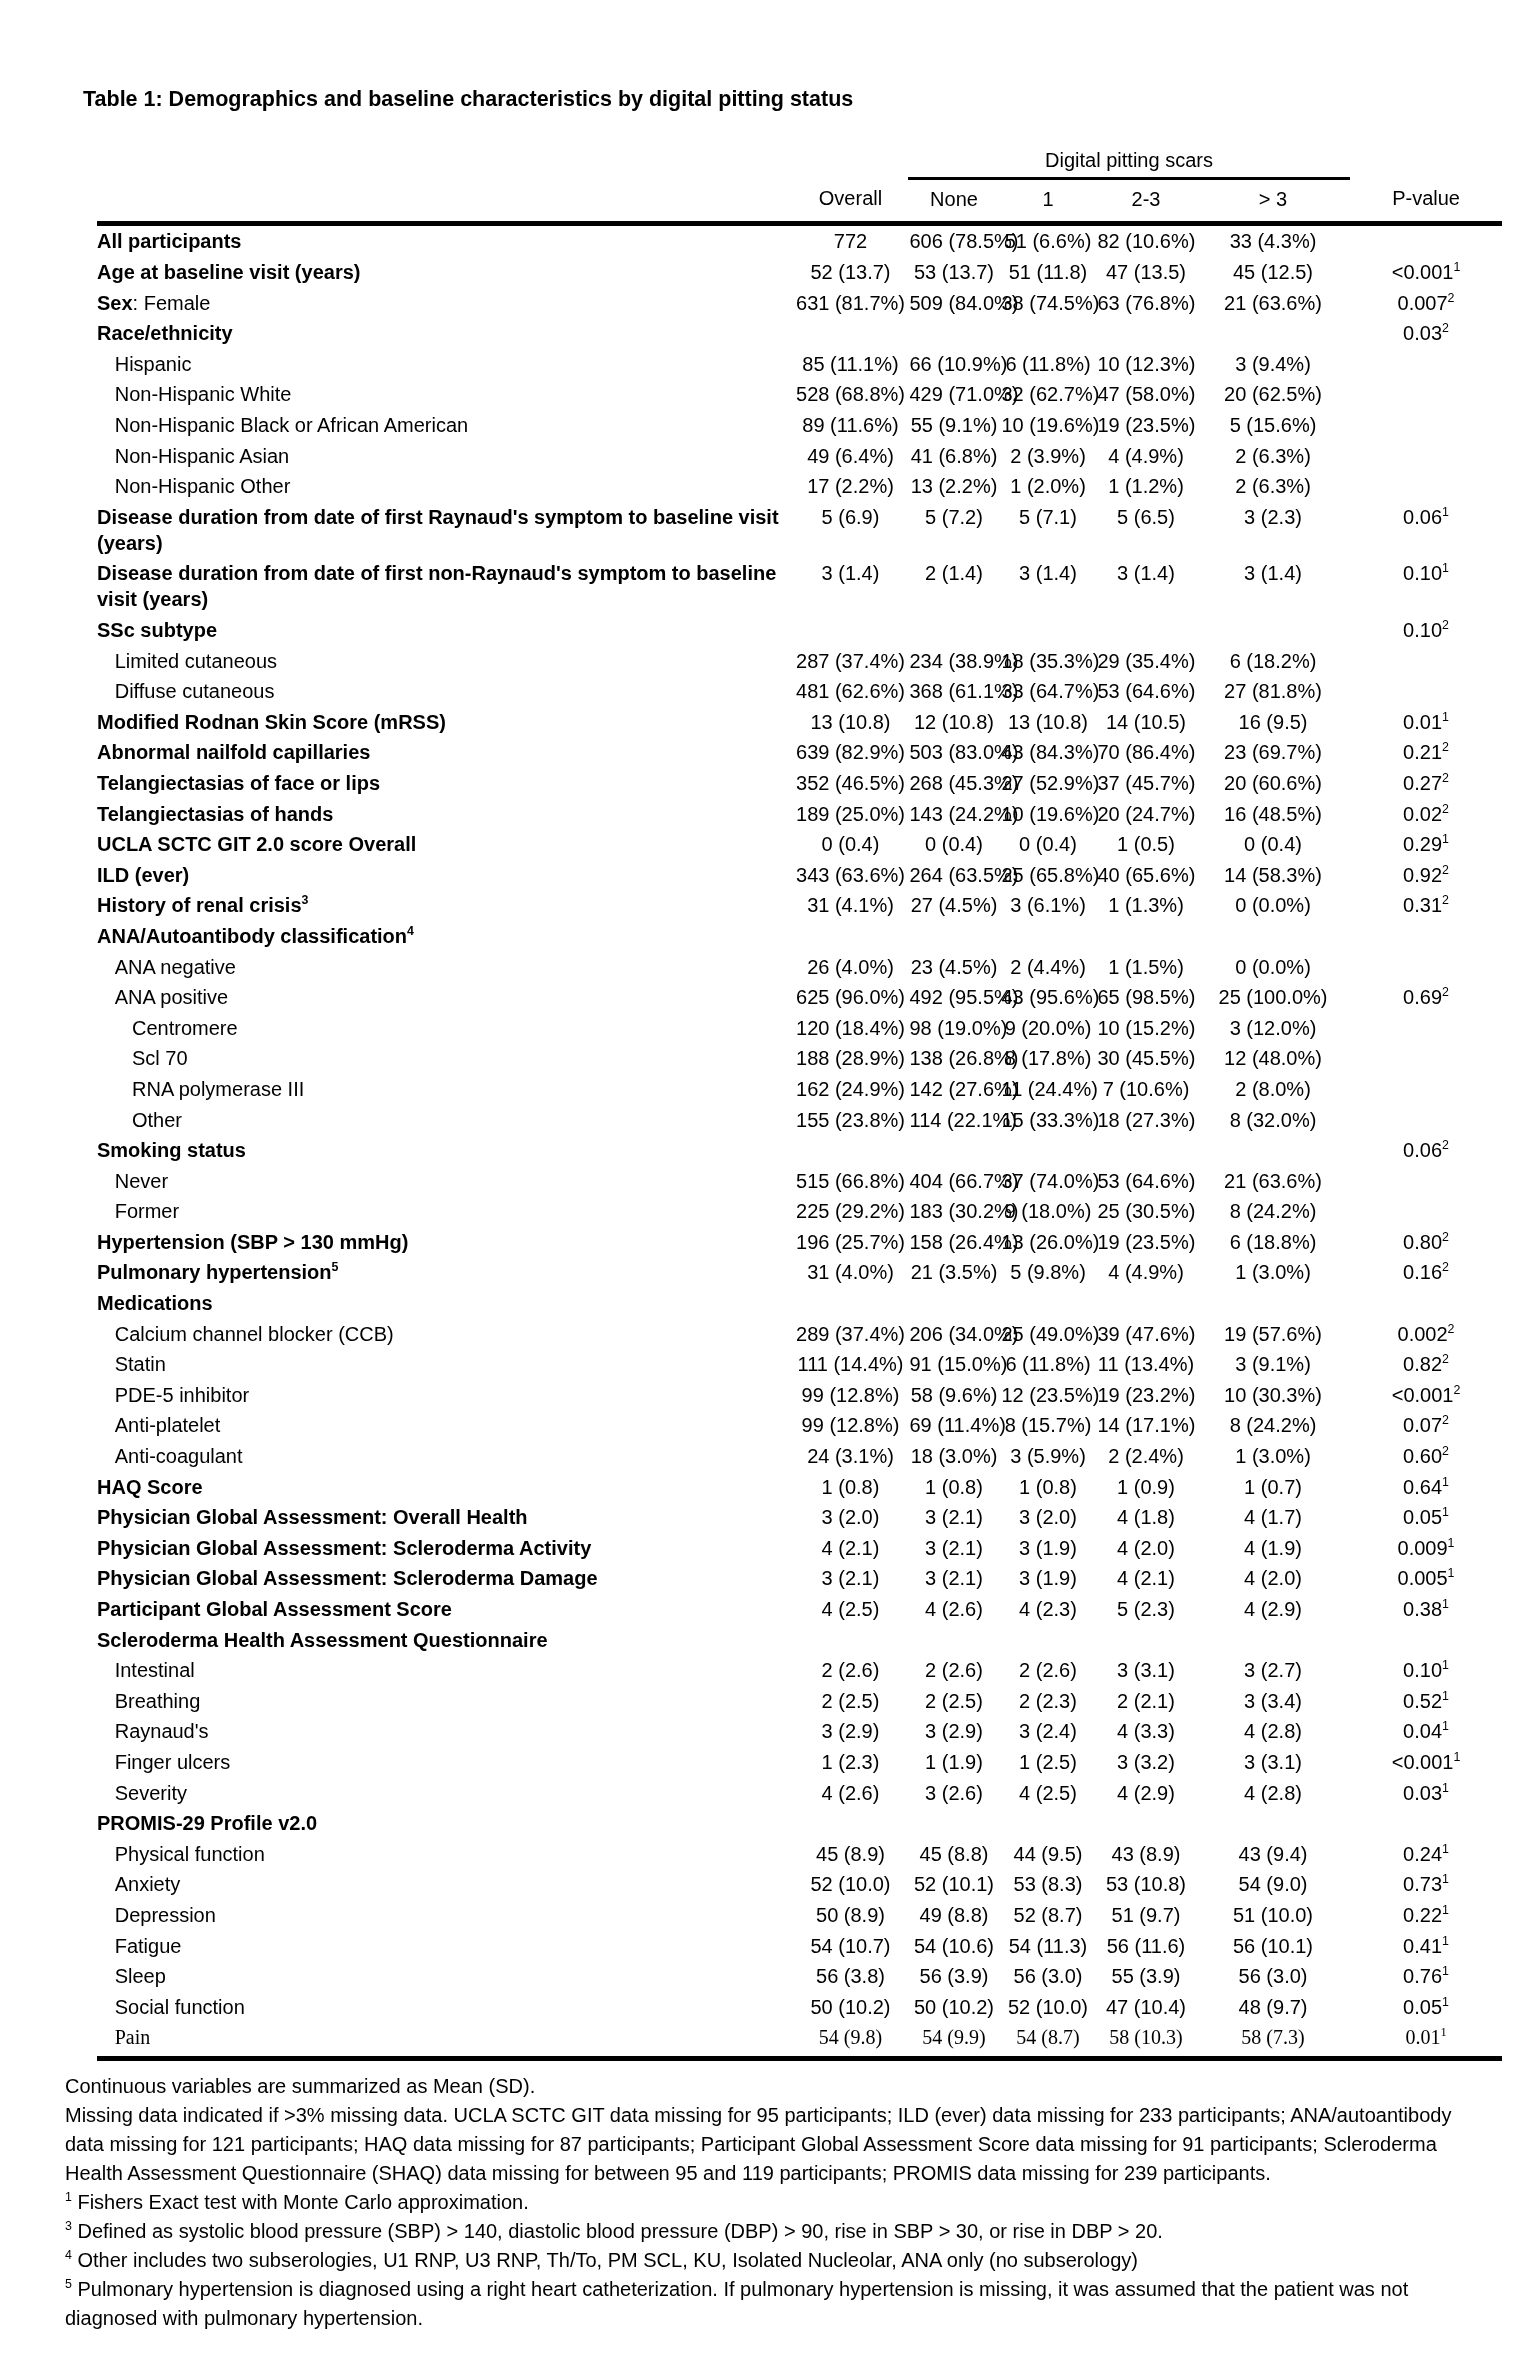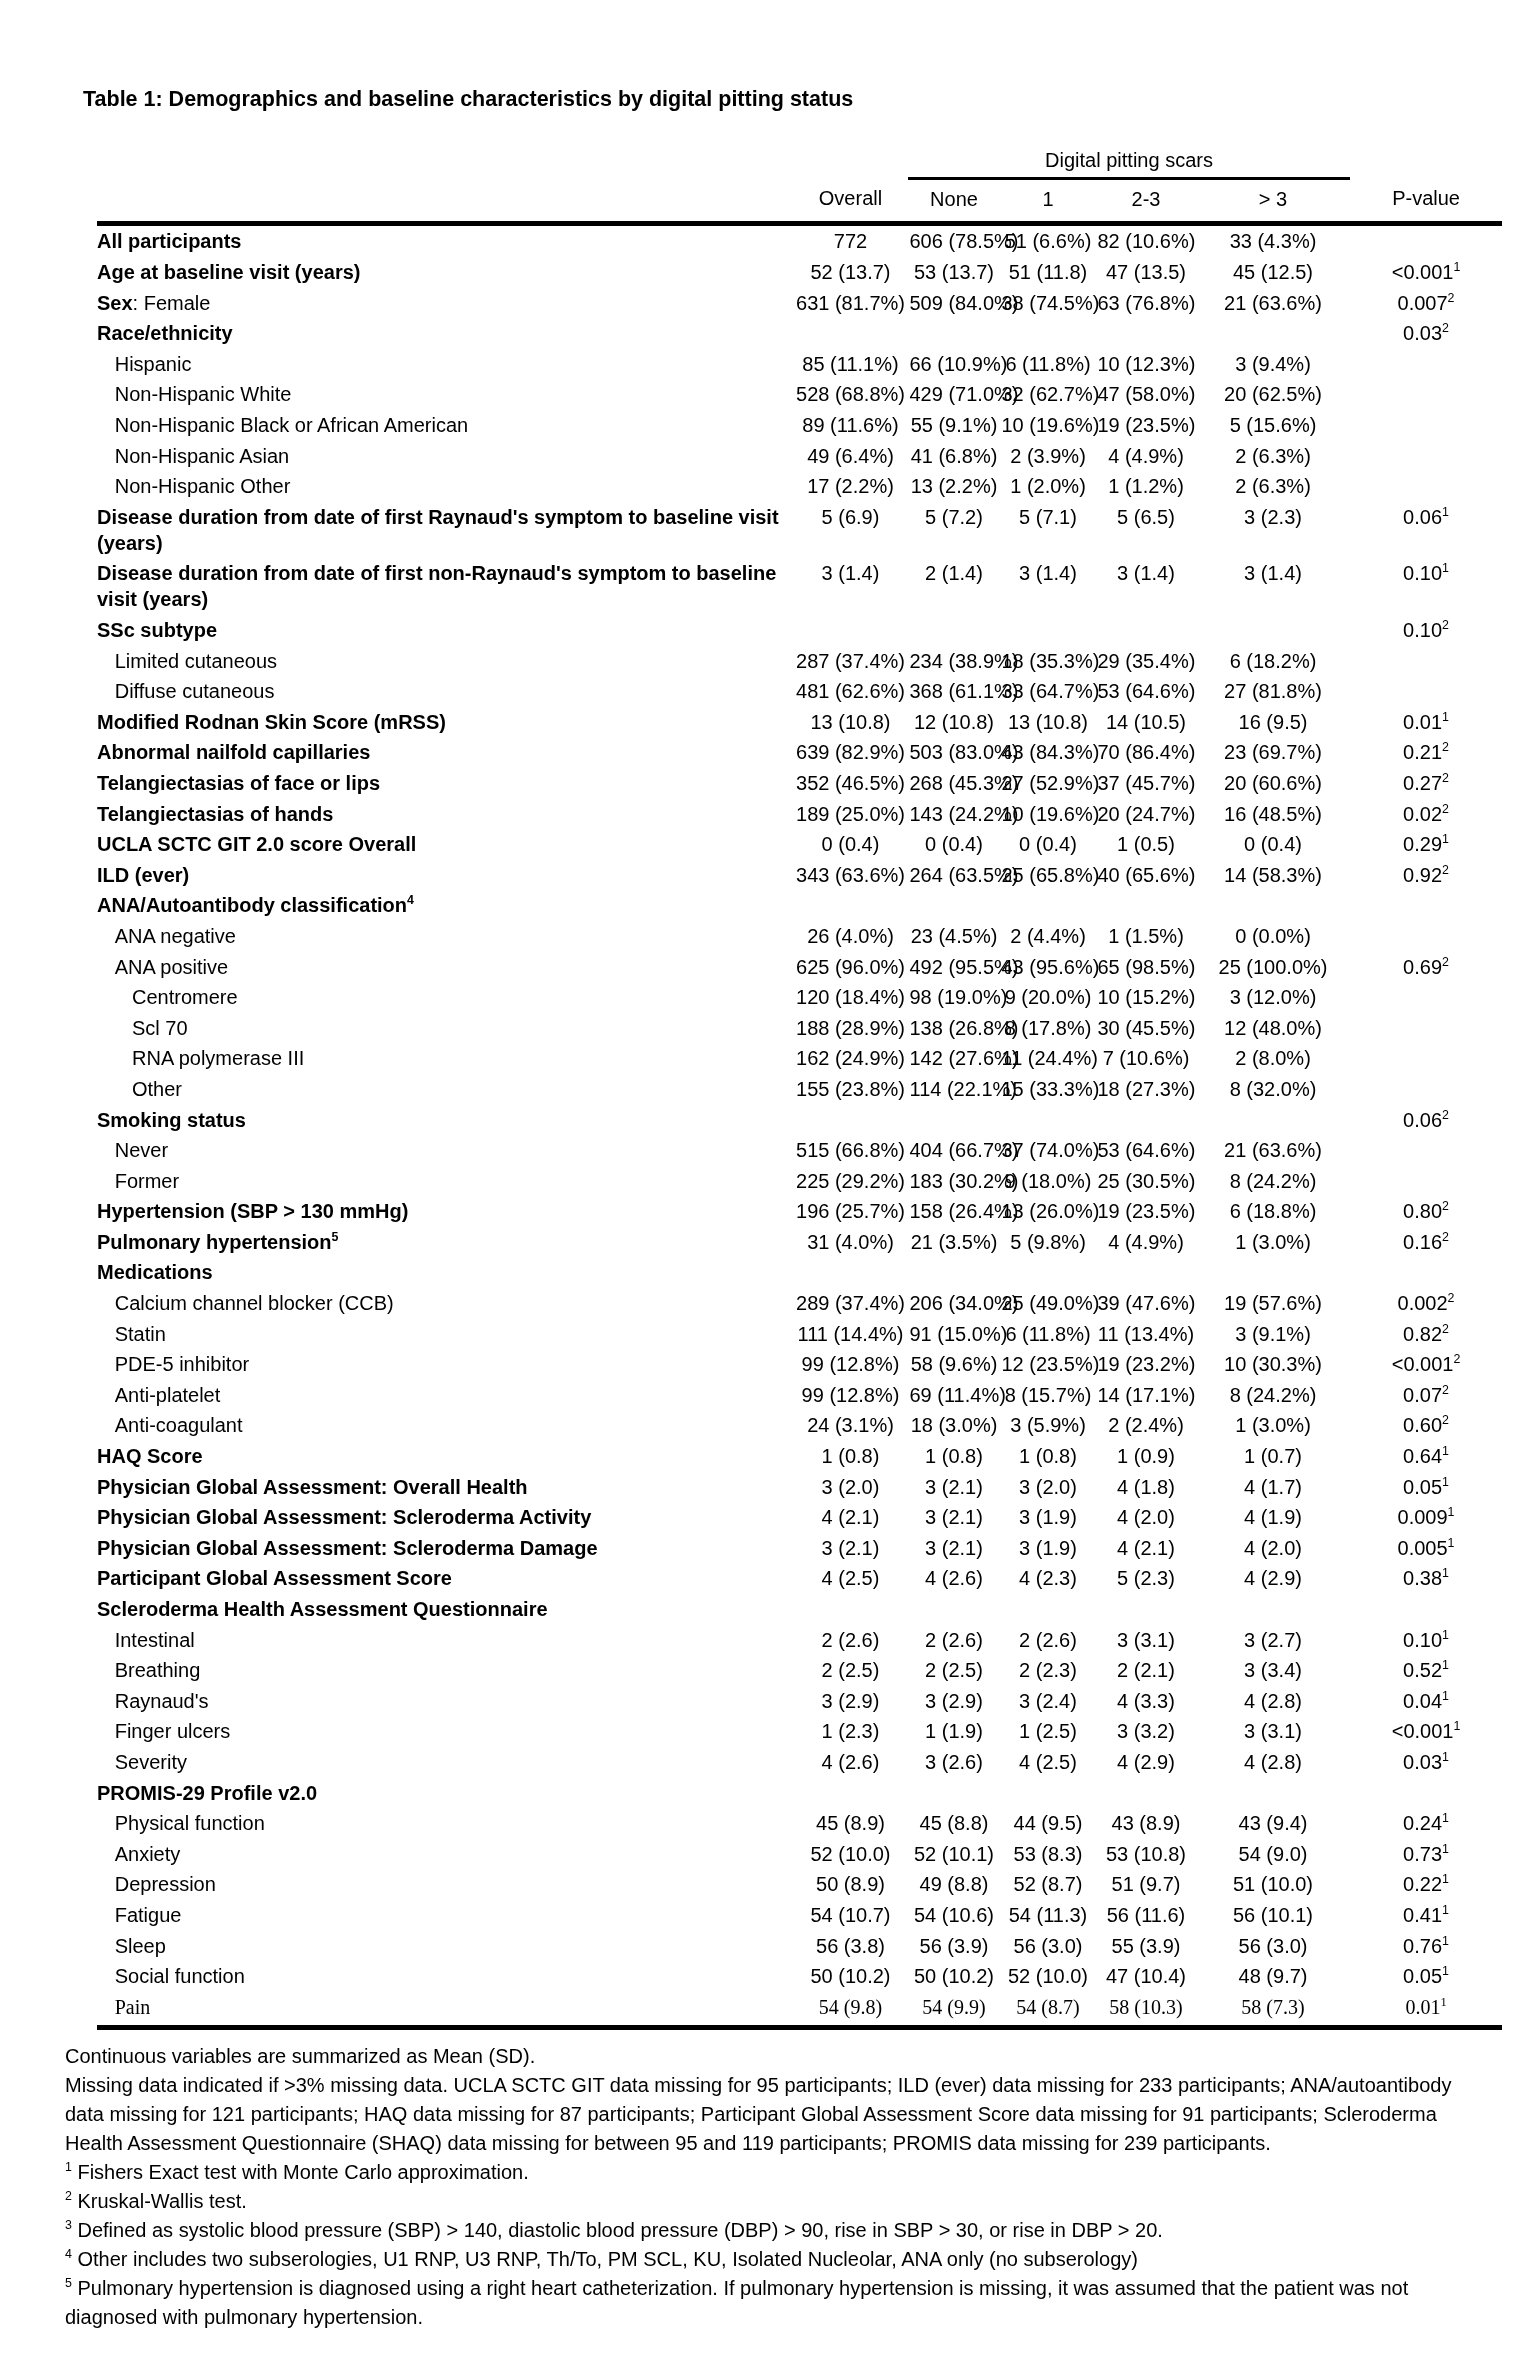--- a/index.html
+++ b/index.html
@@ -293,20 +293,29 @@
         <tr>
           <td class="lbl"><span class="b">ILD (ever)</span></td>
           <td>343 (63.6%)</td>
           <td>264 (63.5%)</td>
           <td>25 (65.8%)</td>
           <td>40 (65.6%)</td>
           <td>14 (58.3%)</td>
           <td>0.92<sup>2</sup></td>
         </tr>
         <tr>
+          <td class="lbl"><span class="b">History of renal crisis<sup>3</sup></span></td>
+          <td>31 (4.1%)</td>
+          <td>27 (4.5%)</td>
+          <td>3 (6.1%)</td>
+          <td>1 (1.3%)</td>
+          <td>0 (0.0%)</td>
+          <td>0.31<sup>2</sup></td>
+        </tr>
+        <tr>
           <td class="lbl"><span class="b">ANA/Autoantibody classification<sup>4</sup></span></td>
           <td></td>
           <td></td>
           <td></td>
           <td></td>
           <td></td>
           <td></td>
         </tr>
         <tr>
           <td class="lbl ind1">ANA negative</td>
@@ -632,20 +641,19 @@
           <td>58 (7.3)</td>
           <td>0.01<sup>1</sup></td>
         </tr>
       </tbody>
   </table>
 
   <div class="footnotes" id="footnotes">
       <p>Continuous variables are summarized as Mean (SD).</p>
       <p>Missing data indicated if &gt;3% missing data. UCLA SCTC GIT data missing for 95 participants; ILD (ever) data missing for 233 participants; ANA/autoantibody data missing for 121 participants; HAQ data missing for 87 participants; Participant Global Assessment Score data missing for 91 participants; Scleroderma Health Assessment Questionnaire (SHAQ) data missing for between 95 and 119 participants; PROMIS data missing for 239 participants.</p>
       <p><sup>1</sup> Fishers Exact test with Monte Carlo approximation.</p>
-      <p><sup>2</sup> Kruskal-Wallis test.</p>
       <p><sup>3</sup> Defined as systolic blood pressure (SBP) &gt; 140, diastolic blood pressure (DBP) &gt; 90, rise in SBP &gt; 30, or rise in DBP &gt; 20.</p>
       <p><sup>4</sup> Other includes two subserologies, U1 RNP, U3 RNP, Th/To, PM SCL, KU, Isolated Nucleolar, ANA only (no subserology)</p>
       <p><sup>5</sup> Pulmonary hypertension is diagnosed using a right heart catheterization. If pulmonary hypertension is missing, it was assumed that the patient was not diagnosed with pulmonary hypertension.</p>
     </div>
 
 </div>
 
 
 </body></html>

